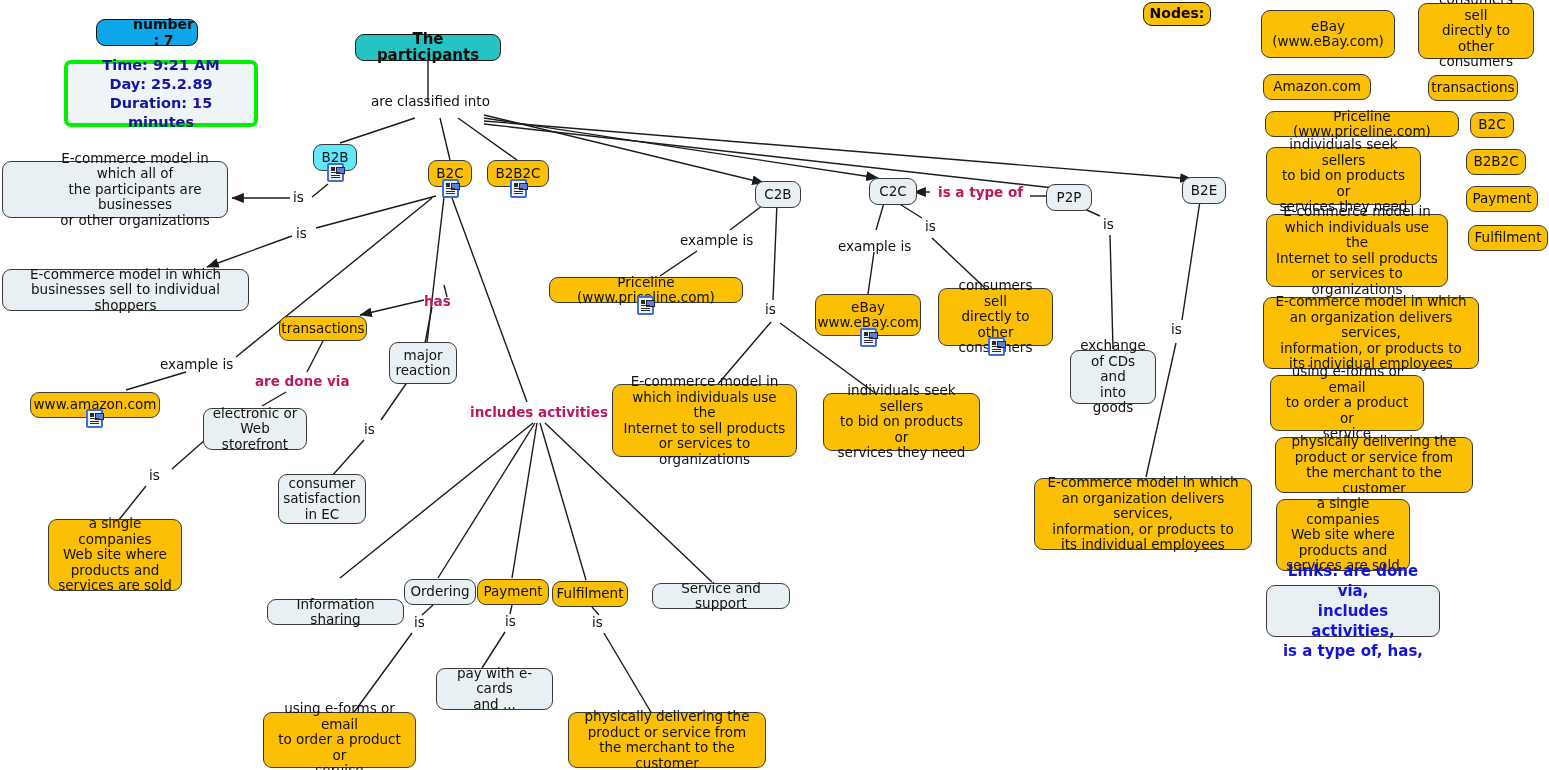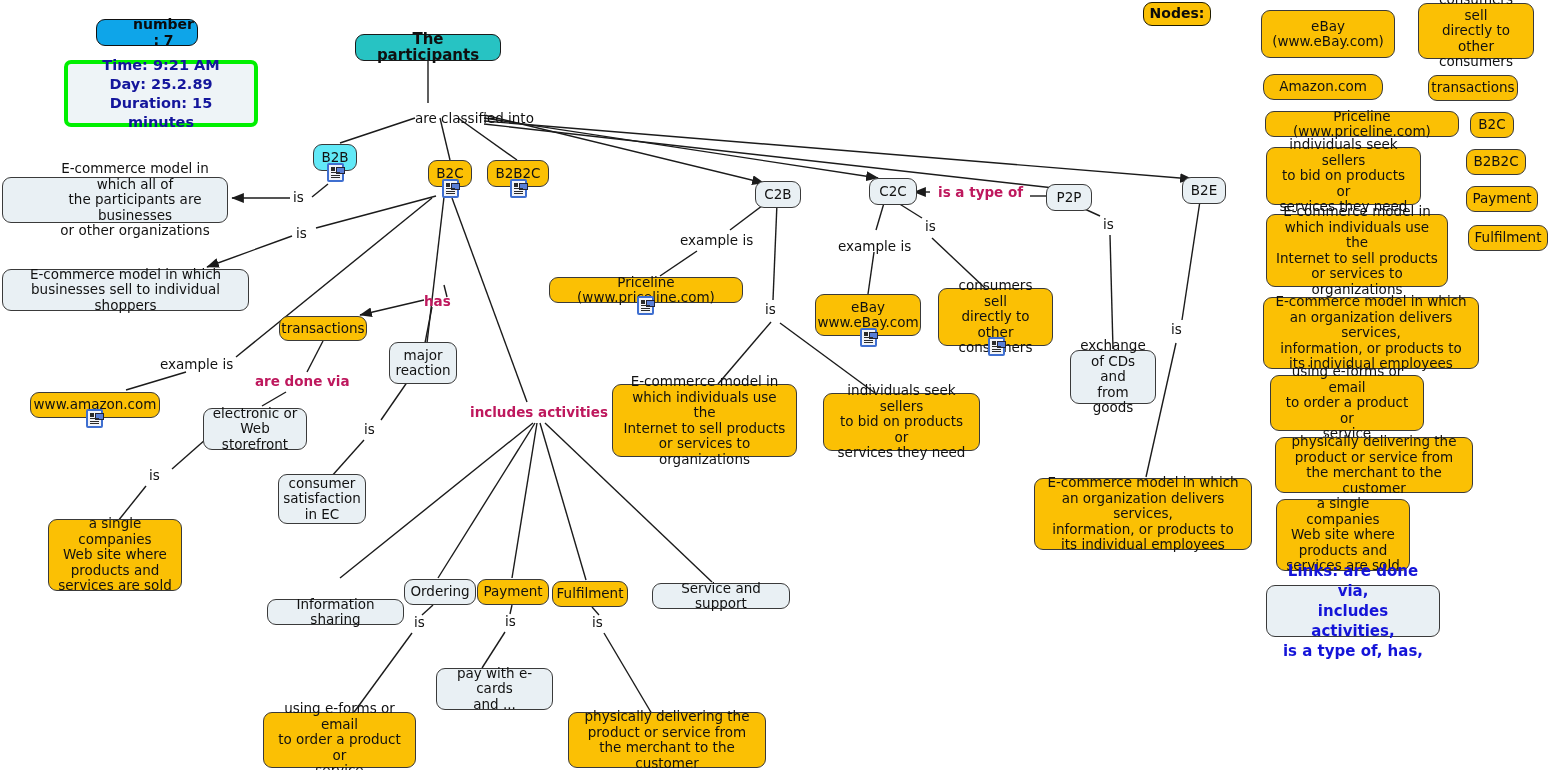--- a/index.html
+++ b/index.html
@@ -267,21 +267,21 @@
     </span>
 
   <div class="node n-blue" style="left:755px; top:181px; width:46px; height:27px;">C2B</div>
 
   <div class="node n-blue" style="left:869px; top:178px; width:48px; height:27px;">C2C</div>
 
   <div class="node n-blue" style="left:1046px; top:184px; width:46px; height:27px;">P2P</div>
 
   <div class="node n-blue" style="left:1182px; top:177px; width:44px; height:27px;">B2E</div>
 
-  <div class="node n-blue" style="left:2px; top:177px; width:226px; height:46px;padding-left:47px;">E-commerce model in which all of
+  <div class="node n-blue" style="left:2px; top:161px; width:226px; height:57px;padding-left:47px;">E-commerce model in which all of
 the participants are businesses
 or other organizations</div>
 
   <div class="node n-blue" style="left:2px; top:269px; width:247px; height:42px;">E-commerce model in which
 businesses sell to individual shoppers</div>
 
   <div class="node n-yellow" style="left:30px; top:392px; width:130px; height:26px;">www.amazon.com</div>
   <span class="docicon" style="left:86px; top:409px;">
       <u></u>
       <b></b>
@@ -362,28 +362,28 @@
       <i class="l2"></i>
       <i class="l3"></i>
     </span>
 
   <div class="node n-yellow" style="left:823px; top:393px; width:157px; height:58px;">individuals seek sellers
 to bid on products or
 services they need</div>
 
   <div class="node n-blue" style="left:1070px; top:350px; width:86px; height:54px;">exchange
 of CDs and
-from goods</div>
+into goods</div>
 
   <div class="node n-yellow" style="left:1034px; top:478px; width:218px; height:72px;">E-commerce model in which
 an organization delivers services,
 information, or products to
 its individual employees</div>
 
-  <div class="elabel" style="left:371px; top:111px;margin-left:44px;">are classified into</div>
+  <div class="elabel" style="left:371px; top:94px;">are classified into</div>
   <div class="elabel" style="left:293px; top:190px;">is</div>
   <div class="elabel" style="left:296px; top:226px;">is</div>
   <div class="elabel" style="left:160px; top:357px;">example is</div>
   <div class="elabel" style="left:149px; top:468px;">is</div>
   <div class="elabel blue" style="left:424px; top:294px;">has</div>
   <div class="elabel blue" style="left:255px; top:374px;text-align:right;">are done via</div>
   <div class="elabel" style="left:364px; top:422px;">is</div>
   <div class="elabel blue" style="left:470px; top:405px;">includes activities</div>
   <div class="elabel" style="left:414px; top:615px;">is</div>
   <div class="elabel" style="left:505px; top:614px;">is</div>
@@ -398,21 +398,21 @@
 
   <div class="node n-nodes-hdr" style="left:1143px; top:2px; width:68px; height:24px;">Nodes:</div>
 
   <div class="node n-yellow" style="left:1261px; top:10px; width:134px; height:48px;">eBay
 (www.eBay.com)</div>
 
   <div class="node n-yellow" style="left:1418px; top:3px; width:116px; height:56px;">consumers sell
 directly to other
 consumers</div>
 
-  <div class="node n-yellow" style="left:1263px; top:74px; width:120px; height:26px;border-radius:11px;">Amazon.com</div>
+  <div class="node n-yellow" style="left:1263px; top:74px; width:108px; height:26px;">Amazon.com</div>
 
   <div class="node n-yellow" style="left:1428px; top:75px; width:90px; height:26px;">transactions</div>
 
   <div class="node n-yellow" style="left:1265px; top:111px; width:194px; height:26px;">Priceline (www.priceline.com)</div>
 
   <div class="node n-yellow" style="left:1470px; top:112px; width:44px; height:26px;">B2C</div>
 
   <div class="node n-yellow" style="left:1266px; top:147px; width:155px; height:58px;">individuals seek sellers
 to bid on products or
 services they need</div>

